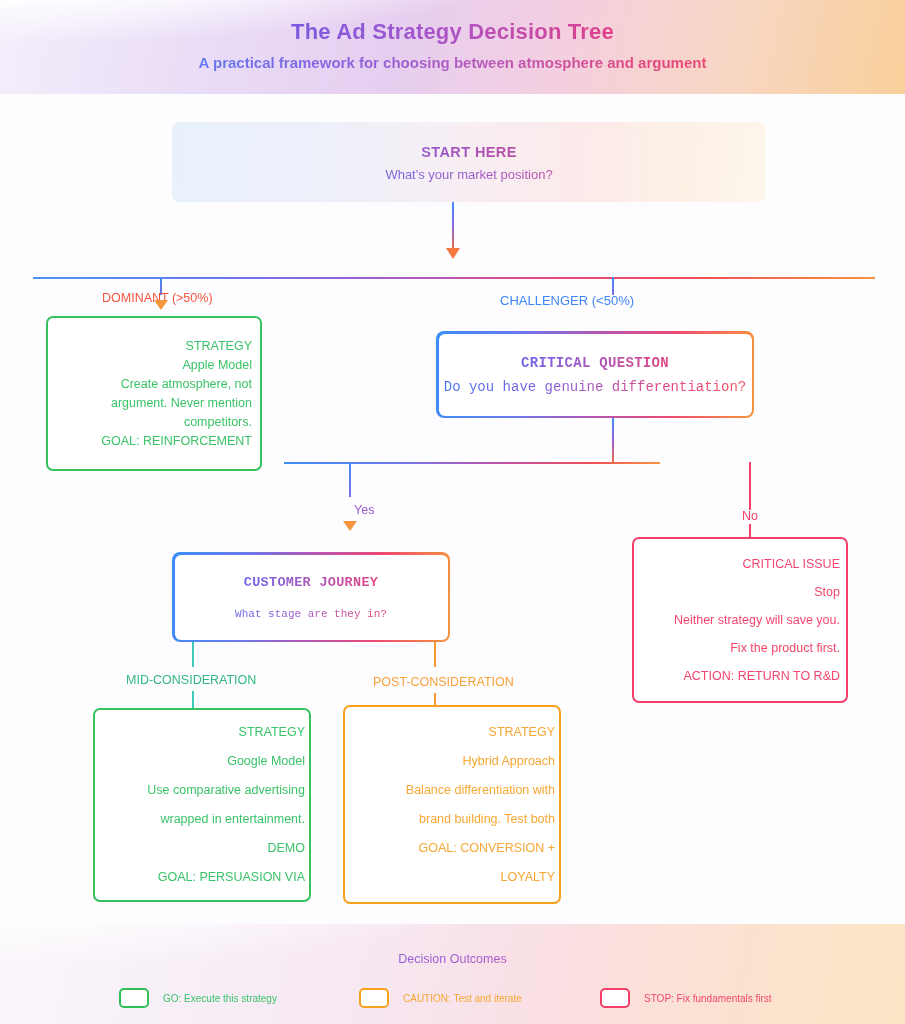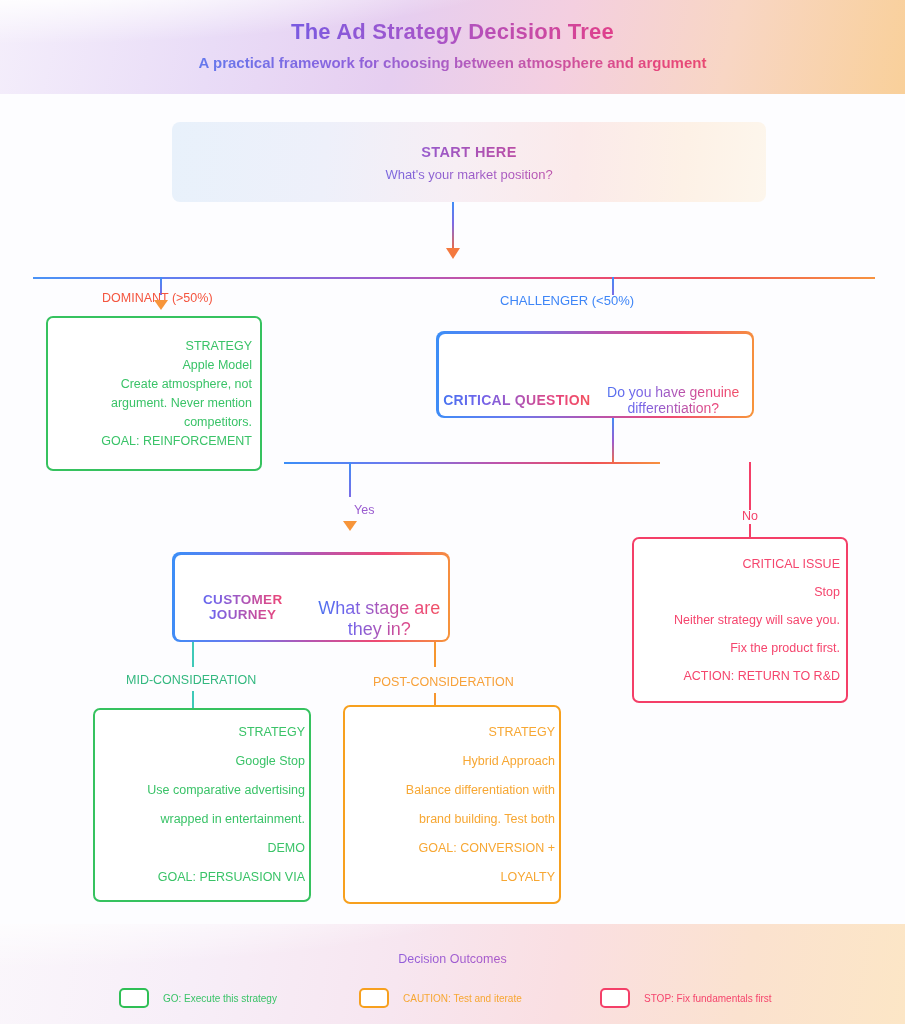--- a/index.html
+++ b/index.html
@@ -152,25 +152,26 @@
     border-radius: 8px;
     padding: 2.5px;
     background: linear-gradient(95deg, #3b8ef7 0%, #6a79ef 26%, #b455b2 50%, #ee4a73 74%, #f7953a 100%);
     box-sizing: border-box;
   }
   .grad-box-inner {
     width: 100%; height: 100%;
     background: #ffffff;
     border-radius: 6px;
     display: flex;
-    flex-direction: row;
+    flex-direction: column;
     align-items: flex-end;
     justify-content: center;
     text-align: center;
     box-sizing: border-box;
+    font-family: Liberation Mono, monospace;
   }
   .grad-text {
     display: block;
     width: 100%;
     background: linear-gradient(90deg, #4375f1 0%, #7263ea 28%, #b054b4 52%, #e8457c 76%, #f4555a 100%);
     -webkit-background-clip: text; background-clip: text;
     color: transparent; -webkit-text-fill-color: transparent;
   }
 
   
@@ -258,21 +259,21 @@
   <div class="edge-label lbl-yes" style="left:354px; top:503px;">Yes</div>
   <div class="arrowhead arrow-amber" style="left:343px; top:521px;"></div>
 
   <div class="conn v-line pink-v" style="left:749px; top:462px; height:48px;"></div>
   <div class="edge-label lbl-no" style="left:742px; top:509px;">No</div>
   <div class="conn v-line pink-v" style="left:749px; top:524px; height:14px;"></div>
 
   <div class="grad-box" style="left:172px; top:552px; width:278px; height:90px;">
     <div class="grad-box-inner">
       <span class="grad-text" style="font-size:13.5px; font-weight:bold; letter-spacing:.3px; margin-bottom:18px;">CUSTOMER JOURNEY</span>
-      <span class="grad-text" style="font-size:18px;">What stage are they in?</span>
+      <span class="grad-text" style="font-size:11px;">What stage are they in?</span>
     </div>
   </div>
 
   <div class="conn v-line teal-v" style="left:192px; top:642px; height:25px;"></div>
   <div class="edge-label lbl-mid" style="left:126px; top:673px;">MID-CONSIDERATION</div>
   <div class="conn v-line teal-v" style="left:192px; top:691px; height:17px;"></div>
 
   <div class="conn v-line orange-v" style="left:434px; top:642px; height:25px;"></div>
   <div class="edge-label lbl-post" style="left:373px; top:675px;">POST-CONSIDERATION</div>
   <div class="conn v-line orange-v" style="left:434px; top:693px; height:15px;"></div>
@@ -280,21 +281,21 @@
   <div class="node-box box-pink" style="left:632px; top:537px; width:216px; height:166px; font-size:12.5px; line-height:28px; padding:4px 6px;">
     <span class="ln">CRITICAL ISSUE</span>
     <span class="ln">Stop</span>
     <span class="ln">Neither strategy will save you.</span>
     <span class="ln">Fix the product first.</span>
     <span class="ln">ACTION: RETURN TO R&amp;D</span>
   </div>
 
   <div class="node-box box-green2" style="left:93px; top:708px; width:218px; height:194px; font-size:12.5px; line-height:29px; padding:4px 4px;">
     <span class="ln">STRATEGY</span>
-    <span class="ln">Google Stop</span>
+    <span class="ln">Google Model</span>
     <span class="ln">Use comparative advertising</span>
     <span class="ln">wrapped in entertainment.</span>
     <span class="ln">DEMO</span>
     <span class="ln">GOAL: PERSUASION VIA</span>
   </div>
 
   <div class="node-box box-orange" style="left:343px; top:705px; width:218px; height:199px; font-size:12.5px; line-height:29px; padding:4px 4px;">
     <span class="ln">STRATEGY</span>
     <span class="ln">Hybrid Approach</span>
     <span class="ln">Balance differentiation with</span>

